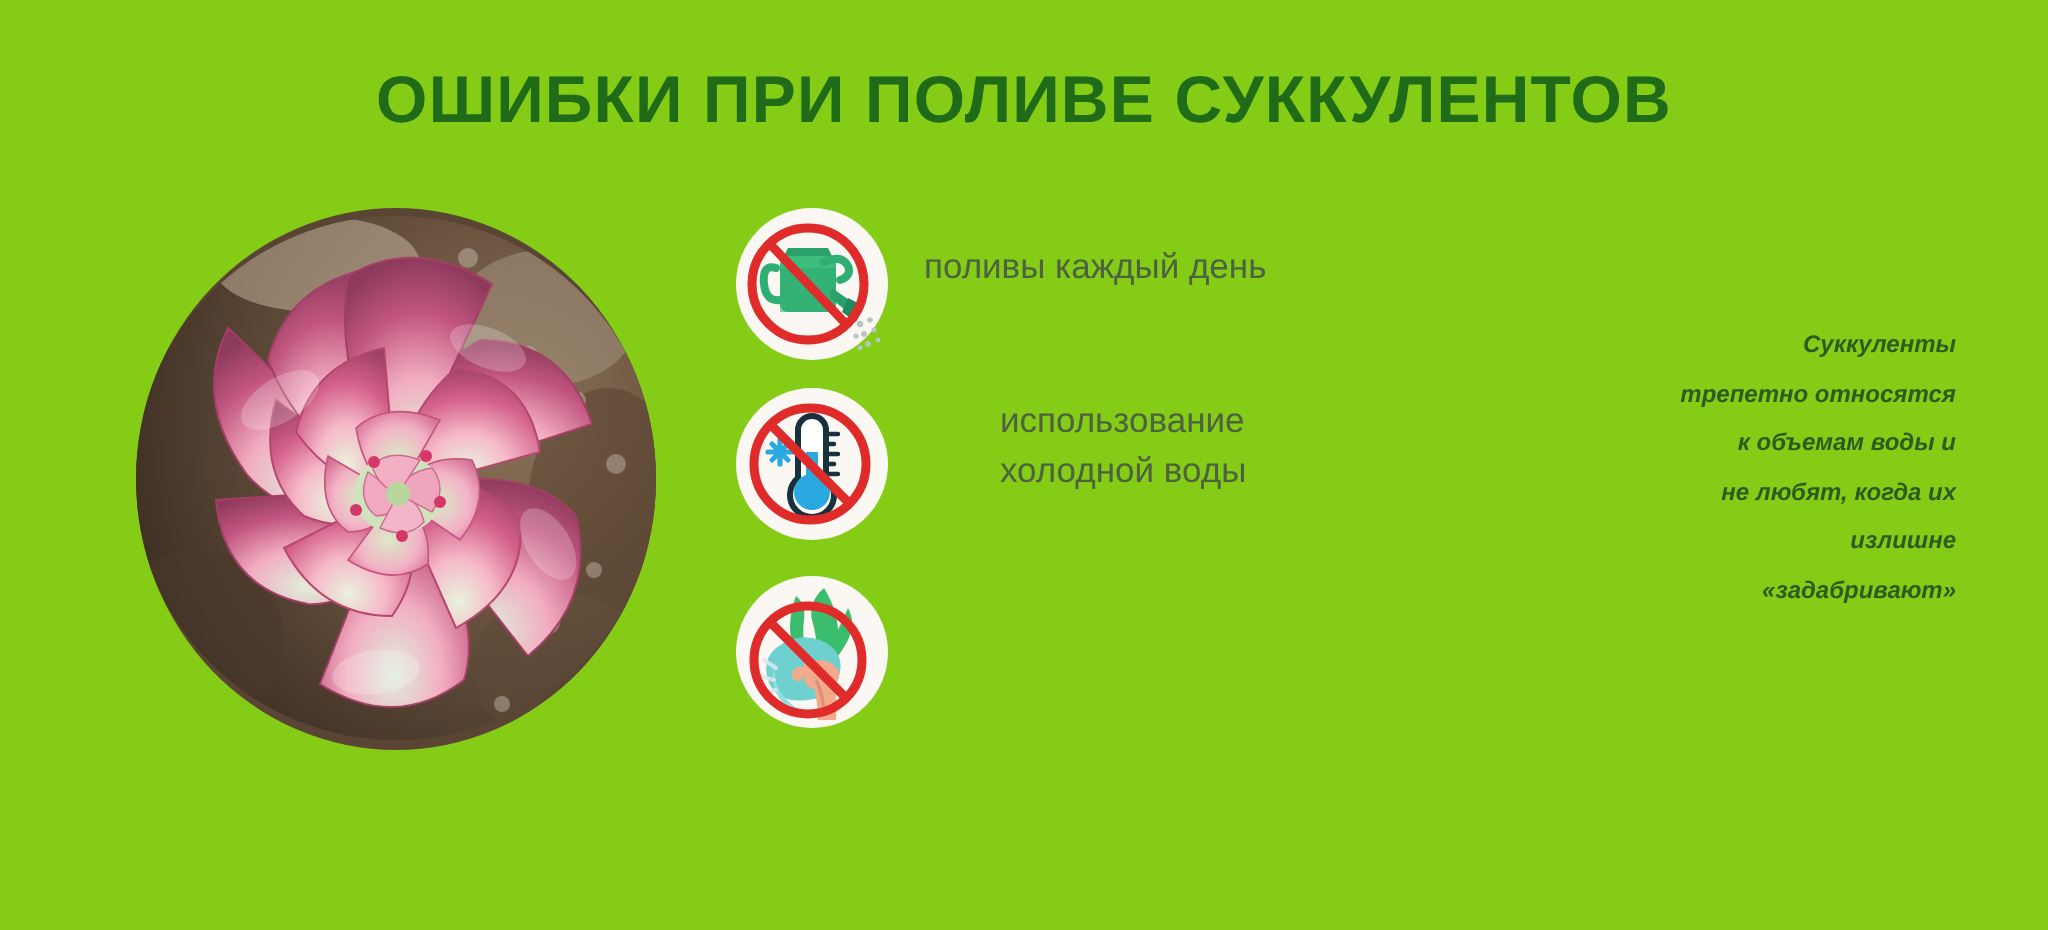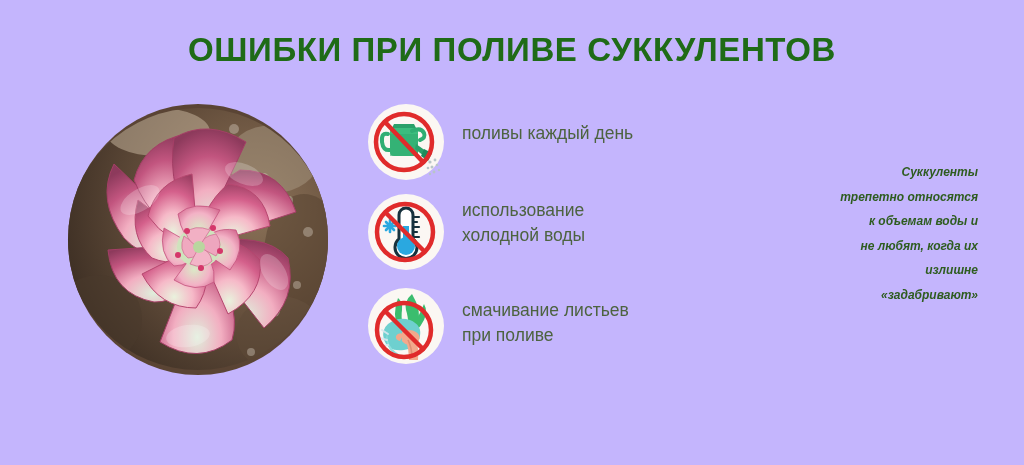--- a/index.html
+++ b/index.html
@@ -2,21 +2,21 @@
 <html><head>
 <meta charset="utf-8">
 <style>
   html,body{margin:0;padding:0;}
   body{
     width:1024px;height:465px;overflow:hidden;
     background:#e4ede3;
     font-family:"Liberation Sans","DejaVu Sans",sans-serif;
     position:relative;
   }
-  .page{position:absolute;inset:0;background:#c4b5fd;}
+  .page{position:absolute;inset:0;background:#84cc16;}
 
   
   .title{
     position:absolute;left:0;top:30px;width:1024px;
     text-align:center;
     font-size:33px;font-weight:bold;letter-spacing:.6px;
     color:#1f6b17;
     line-height:40px;
     white-space:nowrap;
   }
@@ -40,21 +40,21 @@
     background:#fbf7f3;
   }
   .icon-badge svg{display:block;width:76px;height:76px;}
   .row-label{
     position:absolute;left:102px;
     font-size:17.5px;line-height:25px;
     color:#4d6340;
     white-space:pre-line;
   }
   .row.r1 .row-label{top:21px;}
-  .row.r2 .row-label{top:8px;}
+  .row.r2 .row-label{top:8px;margin-left:38px;}
   .row.r3 .row-label{top:14px;}
 
   
   .quote{
     position:absolute;right:46px;top:160px;width:230px;
     text-align:right;
     font-size:12px;line-height:24.5px;
     font-weight:bold;font-style:italic;
     color:#2e5c1f;
     white-space:pre-line;
@@ -255,22 +255,20 @@
             <path d="M34 44 q8 -4 14 0 q5 3 3 8 q-2 5 -9 5 q-5 0 -8 -4z"></path>
             <path d="M38 52 q3 10 3 20 h9 q1 -12 -2 -20z"></path>
             <path d="M36 46 q-6 -2 -8 2 q-1 4 4 5"></path>
           </g>
           <path d="M40 52 q4 8 4 18" fill="none" stroke="#dd8f74" stroke-width="1.6"></path>
 
           <circle cx="36" cy="42" r="27" fill="none" stroke="#e02b2b" stroke-width="4.5"></circle>
           <line x1="17" y1="23" x2="55" y2="61" stroke="#e02b2b" stroke-width="4.5" stroke-linecap="round"></line>
         </svg>
       </div>
-      <div class="row-label">смачивание листьев
-при поливе</div>
     </div>
 
   </div>
 
   <div class="quote">Суккуленты
 трепетно относятся
 к объемам воды и
 не любят, когда их
 излишне
 «задабривают»</div>

